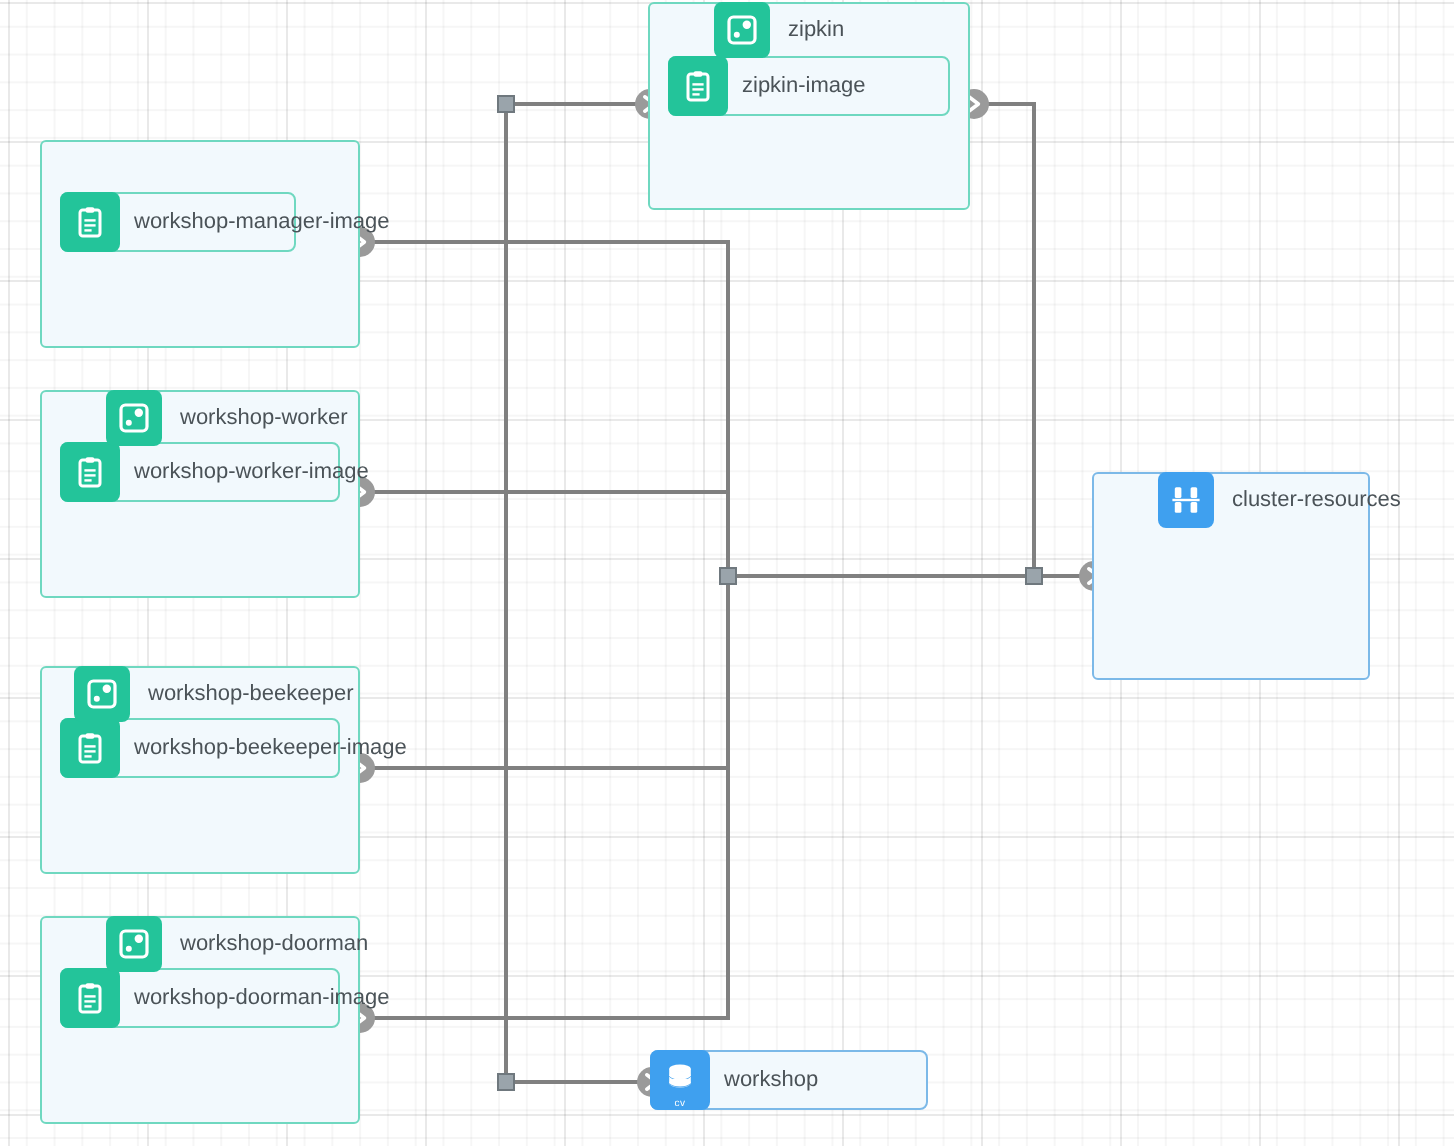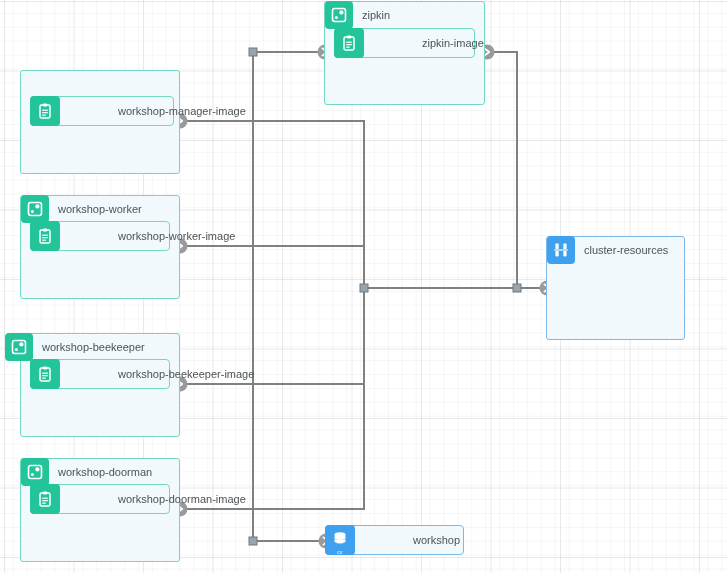--- a/index.html
+++ b/index.html
@@ -36,20 +36,21 @@
   .group.blue{
     border:1px solid #7cb9e8;
     background:#f2f9fd;
   }
   
   .chip{
     position:absolute;
     display:flex;
     align-items:flex-start;
     height:28px;
+    margin-left:32px;
   }
   .chip-icon{
     width:28px;height:28px;
     background:#23c49a;
     border-radius:4px;
     display:flex;align-items:center;justify-content:center;
     flex:0 0 auto;
     position:relative;
     z-index:3;
   }
@@ -73,23 +74,22 @@
     align-items:center;
     z-index:2;
   }
   .imgnode.blue{border:1px solid #7cb9e8;}
   .imgnode .chip-icon{
     position:absolute;
     left:-1px;top:-1px;
     width:30px;height:30px;
   }
   .imgnode .chip-label{
-    padding-left:49px;
+    padding-left:36px;
     line-height:28px;
-    margin-left:38px;
   }
   .sub-tag{
     position:absolute;
     bottom:0px;left:0;right:0;
     text-align:center;
     font-size:5px;
     color:#ffffff;
     letter-spacing:0.2px;
     line-height:6px;
   }
@@ -168,21 +168,21 @@
         <rect x="6.8" y="1.6" width="4.4" height="2.8" rx="1" fill="#ffffff"></rect>
         <rect x="6.2" y="7.6" width="5.6" height="1.2" fill="#ffffff"></rect>
         <rect x="6.2" y="10.1" width="5.6" height="1.2" fill="#ffffff"></rect>
         <rect x="6.2" y="12.6" width="3.6" height="1.2" fill="#ffffff"></rect>
       </svg>
     </span>
     <span class="chip-label">zipkin-image</span>
   </div>
 
   <div class="group" style="left:20px;top:70px;width:160px;height:104px;"></div>
-  <div class="imgnode" style="left:30px;top:96px;width:144px;">
+  <div class="imgnode" style="left:30px;top:96px;width:118px;">
     <span class="chip-icon">
       <svg width="18" height="18" viewBox="0 0 18 18">
         <rect x="4" y="3" width="10" height="13" rx="1.4" fill="none" stroke="#ffffff" stroke-width="1.5"></rect>
         <rect x="6.8" y="1.6" width="4.4" height="2.8" rx="1" fill="#ffffff"></rect>
         <rect x="6.2" y="7.6" width="5.6" height="1.2" fill="#ffffff"></rect>
         <rect x="6.2" y="10.1" width="5.6" height="1.2" fill="#ffffff"></rect>
         <rect x="6.2" y="12.6" width="3.6" height="1.2" fill="#ffffff"></rect>
       </svg>
     </span>
     <span class="chip-label">workshop-manager-image</span>

